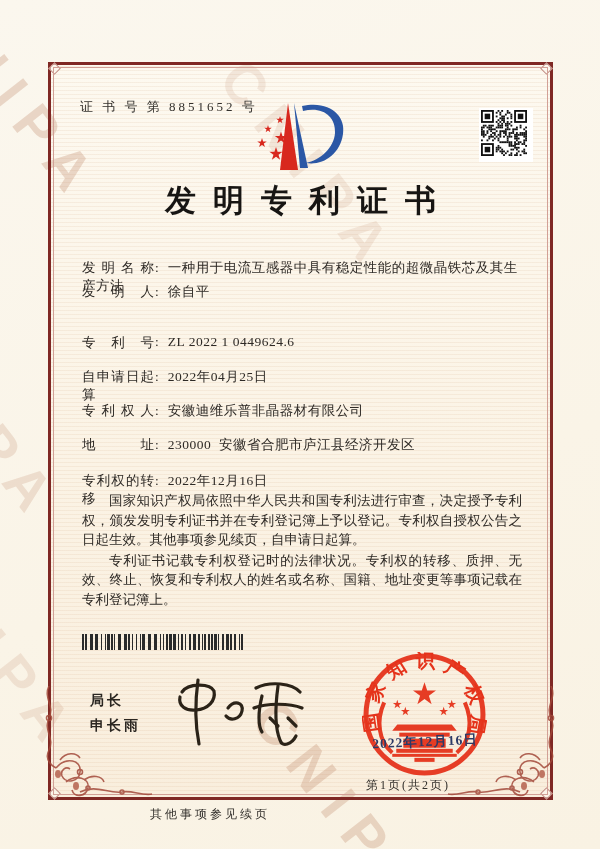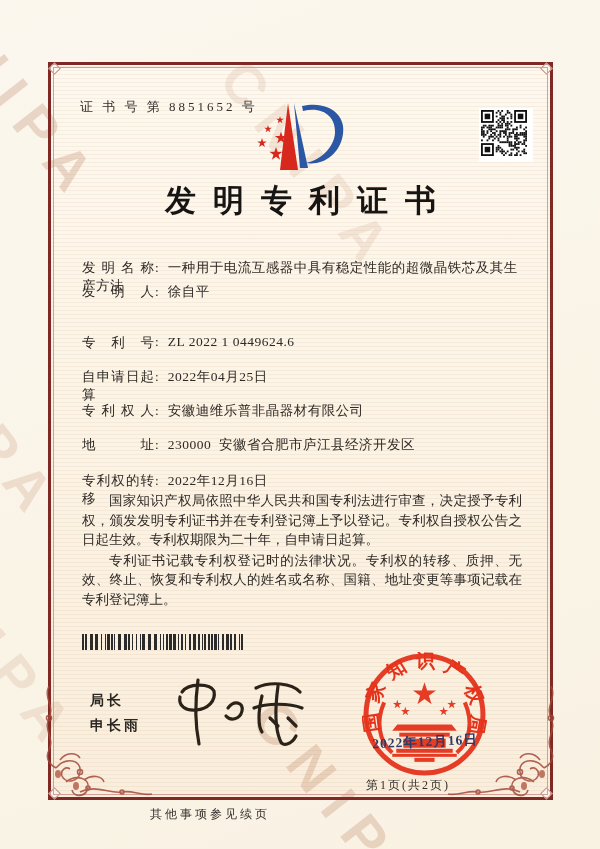--- a/index.html
+++ b/index.html
@@ -340,21 +340,21 @@
     <span class="f-label">专利权人</span><span class="f-colon">:</span><span class="f-value">安徽迪维乐普非晶器材有限公司</span>
   </div>
   <div class="frow f5">
     <span class="f-label">地址</span><span class="f-colon">:</span><span class="f-value">230000  安徽省合肥市庐江县经济开发区</span>
   </div>
   <div class="frow f6">
     <span><span class="f-label">专利权的转移</span><span class="f-colon">:</span><span class="f-value">2022年12月16日</span></span>
   </div>
 
   <div class="body-text">
-    <p>国家知识产权局依照中华人民共和国专利法进行审查，决定授予专利权，颁发发明专利证书并在专利登记簿上予以登记。专利权自授权公告之日起生效。专利权期限为二十年，自申请日起算。</p>
+    <p>国家知识产权局依照中华人民共和国专利法进行审查，决定授予专利权，颁发发明专利证书并在专利登记簿上予以登记。专利权自授权公告之日起生效。其他事项参见续页，自申请日起算。</p>
     <p>专利证书记载专利权登记时的法律状况。专利权的转移、质押、无效、终止、恢复和专利权人的姓名或名称、国籍、地址变更等事项记载在专利登记簿上。</p>
   </div>
 
   <svg class="barcode" id="barcode-svg" viewBox="0 0 162 16" preserveAspectRatio="none">
       <rect x="0" y="0" width="2" height="16" fill="#2b2b2b"></rect>
       <rect x="3" y="0" width="2" height="16" fill="#2b2b2b"></rect>
       <rect x="8" y="0" width="3" height="16" fill="#2b2b2b"></rect>
       <rect x="13" y="0" width="3" height="16" fill="#2b2b2b"></rect>
       <rect x="19" y="0" width="1" height="16" fill="#2b2b2b"></rect>
       <rect x="23" y="0" width="1" height="16" fill="#2b2b2b"></rect>

